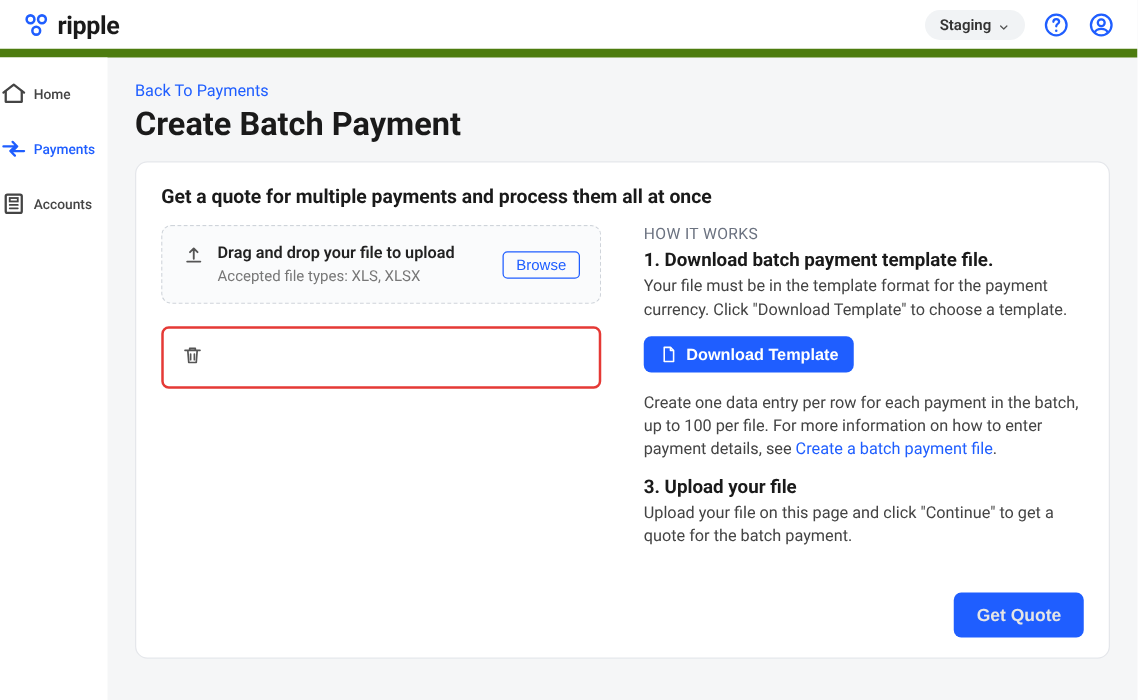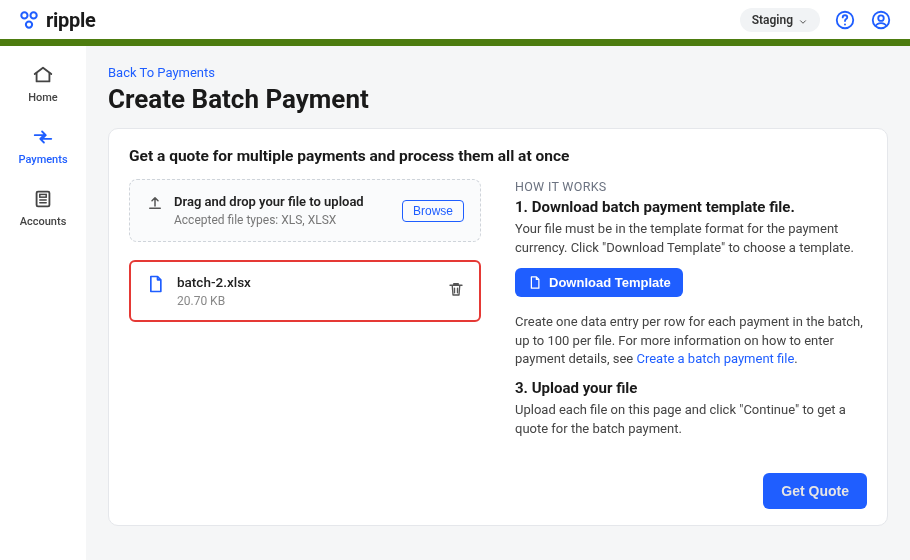--- a/index.html
+++ b/index.html
@@ -7,21 +7,21 @@
 .topbar { height: 46px; background: #fff; border-bottom: 7px solid #4d7c0f; display: flex; align-items: center; padding: 0 18px; justify-content: space-between; }
 .logo-wrap { display: flex; align-items: center; gap: 6px; }
 .logo-mark { display: flex; align-items: center; }
 .logo-text { font-weight: 700; font-size: 20px; color: #1a1a1a; letter-spacing: -0.3px; }
 .topbar-right { display: flex; align-items: center; gap: 14px; }
 .env-pill { background: #f1f3f5; border-radius: 16px; padding: 5px 12px; font-size: 12px; font-weight: 600; display: flex; align-items: flex-end; gap: 5px; cursor: pointer; color: #333; }
 .env-pill svg { width: 10px; height: 10px; }
 .tb-icon { color: #1f5eff; cursor: pointer; display: flex; align-items: center; }
 .shell { display: flex; height: calc(560px - 46px); }
 .sidebar { width: 86px; background: #fff; display: flex; flex-direction: column; align-items: center; padding-top: 18px; gap: 22px; }
-.nav-item { display: flex; flex-direction: column; align-items: center; gap: 5px; cursor: pointer; color: #444; width: 100%; }
+.nav-item { display: flex; flex-direction: row; align-items: center; gap: 5px; cursor: pointer; color: #444; width: 100%; }
 .nav-item.active { color: #1f5eff; }
 .nav-item .lbl { font-size: 11px; font-weight: 500; }
 .nav-item svg { width: 22px; height: 22px; }
 .main { flex: 1; padding: 16px 22px; overflow: auto; }
 .breadcrumb { color: #1f5eff; font-size: 13px; text-decoration: none; cursor: pointer; display: inline-block; margin-bottom: 4px; }
 .page-title { font-size: 26px; font-weight: 700; margin-bottom: 14px; }
 .card { background: #fff; border: 1px solid #e5e7eb; border-radius: 10px; padding: 18px 20px 16px 20px; }
 .card-heading { font-size: 15.5px; font-weight: 700; margin-bottom: 14px; }
 .cols { display: flex; gap: 34px; }
 .left-col { flex: 1; }
@@ -129,32 +129,20 @@
               </span>
               <div class="dz-text">
                 <span class="dz-title">Drag and drop your file to upload</span>
                 <span class="dz-sub">Accepted file types: XLS, XLSX</span>
               </div>
             </div>
             <button class="browse-btn">Browse</button>
           </div>
 
           <div class="file-chip">
-            <div class="fc-left">
-              <span>
-                <svg width="20" height="20" viewBox="0 0 24 24" fill="none">
-                    <path d="M7 3h8l4 4v14H7V3z" stroke="#1f5eff" stroke-width="2" stroke-linejoin="round"></path>
-                    <path d="M15 3v4h4" stroke="#1f5eff" stroke-width="2" stroke-linejoin="round"></path>
-                  </svg>
-              </span>
-              <div class="fc-meta">
-                <span class="fc-name">batch-2.xlsx</span>
-                <span class="fc-size">20.70 KB</span>
-              </div>
-            </div>
             <span class="trash">
               <svg width="18" height="18" viewBox="0 0 24 24" fill="none">
                   <path d="M4 7h16M9 7V5h6v2M7 7l1 13h8l1-13" stroke="#555" stroke-width="1.8" stroke-linecap="round" stroke-linejoin="round"></path>
                   <path d="M10 11v6M14 11v6" stroke="#555" stroke-width="1.8" stroke-linecap="round"></path>
                 </svg>
             </span>
           </div>
         </div>
 
         <div class="right-col">
@@ -168,21 +156,21 @@
                 <path d="M15 3v4h4" stroke="#fff" stroke-width="2" stroke-linejoin="round"></path>
               </svg>
             <span>Download Template</span>
           </button>
 
           <div class="step-body">
             <span>Create one data entry per row for each payment in the batch, up to 100 per file. For more information on how to enter payment details, see </span><a class="link-inline">Create a batch payment file</a><span>.</span>
           </div>
 
           <div class="step-title">3. Upload your file</div>
-          <div class="step-body">Upload each file on this page and click "Continue" to get a quote for the batch payment.</div>
+          <div class="step-body">Upload your file on this page and click "Continue" to get a quote for the batch payment.</div>
         </div>
       </div>
 
       <div class="actions">
         <button class="quote-btn">Get Quote</button>
       </div>
     </div>
   </div>
 </div>
 

